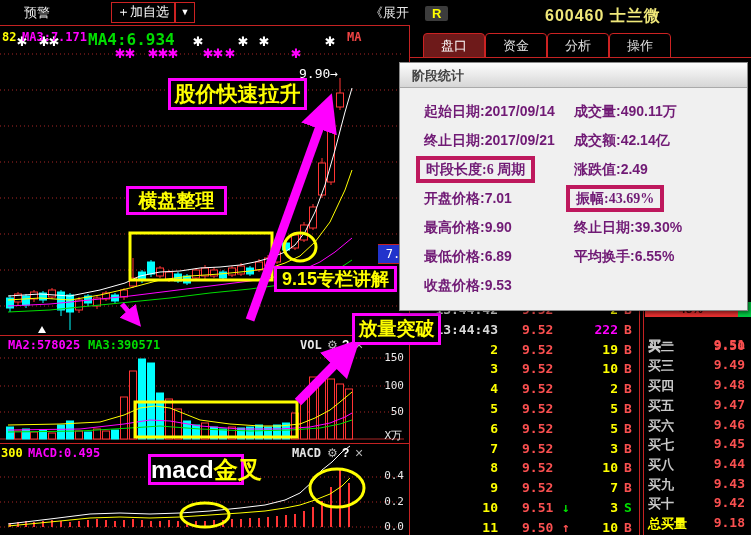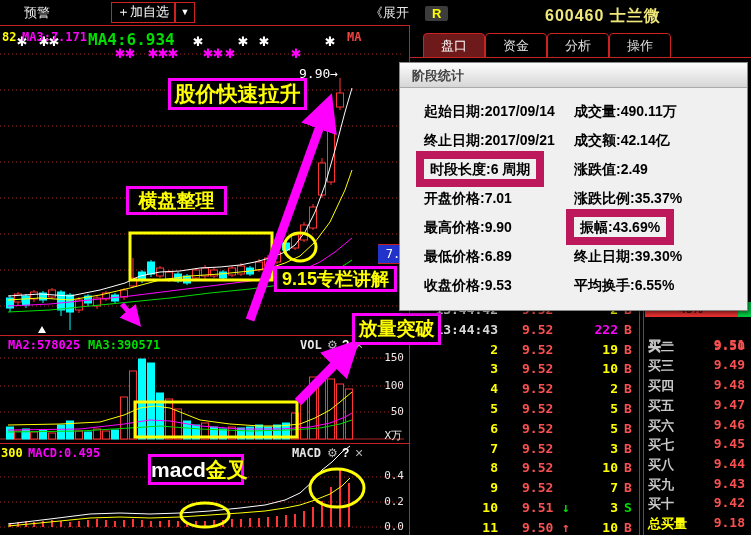--- a/index.html
+++ b/index.html
@@ -20,22 +20,22 @@
   .anno{position:absolute;border:3px solid #ff00ff;background:#000;color:#ffff00;
         font-weight:bold;text-align:center;z-index:40;white-space:nowrap;}
   
   .panel{position:absolute;left:399px;top:62px;width:347px;height:247px;background:#f0f0f0;
          border:1px solid #8a8a8a;z-index:50;box-shadow:2px 2px 4px rgba(0,0,0,.5);}
   .panel-title{position:relative;height:24px;background:linear-gradient(#fdfdfd,#d6d6d6);
                border-bottom:1px solid #aaa;}
   .panel-title span{position:absolute;left:12px;top:4px;font-size:13px;font-weight:bold;color:#444;}
   .panel-close{position:absolute;right:8px;top:2px;font-size:16px;font-weight:bold;color:#666;cursor:pointer;}
   .stat-col{position:absolute;top:34px;}
-  .stat-row{height:29px;line-height:29px;font-size:14px;color:#000000;font-weight:600;white-space:nowrap;}
-  .stat-row .boxed{border:8px solid #be185d;padding:2px 6px;margin:-4px -8px;}
+  .stat-row{height:29px;line-height:29px;font-size:14px;color:#701a75;font-weight:600;white-space:nowrap;}
+  .stat-row .boxed{border:4px solid #be185d;padding:2px 6px;margin:-4px -8px;font-family:Liberation Serif, serif;}
   
   .t-row{position:absolute;left:410px;width:228px;height:19px;font-size:13px;font-weight:bold;}
   .t-row span{position:absolute;font-family:"DejaVu Sans Mono",monospace;}
   .c-time{left:0;width:88px;text-align:right;color:#d8d8d8;}
   .c-time.num{color:#ffff00;}
   .c-price{left:112px;color:#fa5050;}
   .c-arrow{left:152px;}
   .c-vol{left:150px;width:58px;text-align:right;color:#ffff00;}
   .c-bs{left:214px;}
   .b-row{position:absolute;left:645px;width:102px;height:19px;font-size:13px;font-weight:bold;}
@@ -469,21 +469,21 @@
     <line x1="250" y1="320" x2="328" y2="104" stroke="#ff00ff" stroke-width="9" marker-end="url(#ah)"></line>
     <line x1="298" y1="402" x2="352" y2="347" stroke="#ff00ff" stroke-width="9" marker-end="url(#ah)"></line>
     <line x1="122" y1="304" x2="137" y2="322" stroke="#ff00ff" stroke-width="5" marker-end="url(#ah)"></line>
     <polygon points="38,333 46,333 42,326" fill="#ffffff"></polygon>
   </svg>
 
   <div class="anno" style="left:168px;top:78px;width:133px;height:26px;font-size:21px;line-height:26px;">股价快速拉升</div>
   <div class="anno" style="left:126px;top:186px;width:95px;height:23px;font-size:19px;line-height:23px;">横盘整理</div>
   <div class="anno" style="left:274px;top:266px;width:117px;height:20px;font-size:18px;line-height:20px;">9.15专栏讲解</div>
   <div class="anno" style="left:352px;top:313px;width:83px;height:26px;font-size:19px;line-height:26px;z-index:45;">放量突破</div>
-  <div class="anno" style="left:148px;top:454px;width:90px;height:25px;font-size:21px;line-height:25px;">
+  <div class="anno" style="left:148px;top:454px;width:90px;height:25px;font-size:24px;line-height:25px;">
     <span style="color:#fff;">macd</span><span>金叉</span>
   </div>
 
   <div class="panel">
     <div class="panel-title">
       <span>阶段统计</span>
       <span class="panel-close">×</span>
     </div>
     <div id="stat-left" class="stat-col" style="left:24px;">
         <div class="stat-row"><span class="">起始日期:2017/09/14</span></div>
@@ -491,20 +491,19 @@
         <div class="stat-row"><span class="boxed">时段长度:6 周期</span></div>
         <div class="stat-row"><span class="">开盘价格:7.01</span></div>
         <div class="stat-row"><span class="">最高价格:9.90</span></div>
         <div class="stat-row"><span class="">最低价格:6.89</span></div>
         <div class="stat-row"><span class="">收盘价格:9.53</span></div>
       </div>
     <div id="stat-right" class="stat-col" style="left:174px;">
         <div class="stat-row"><span class="">成交量:490.11万</span></div>
         <div class="stat-row"><span class="">成交额:42.14亿</span></div>
         <div class="stat-row"><span class="">涨跌值:2.49</span></div>
-        <div class="stat-row"><span class="">涨跌比例:35.37%</span></div>
         <div class="stat-row"><span class="boxed">振幅:43.69%</span></div>
         <div class="stat-row"><span class="">终止日期:39.30%</span></div>
         <div class="stat-row"><span class="">平均换手:6.55%</span></div>
       </div>
   </div>
 
 </div>
 
 </body></html>

